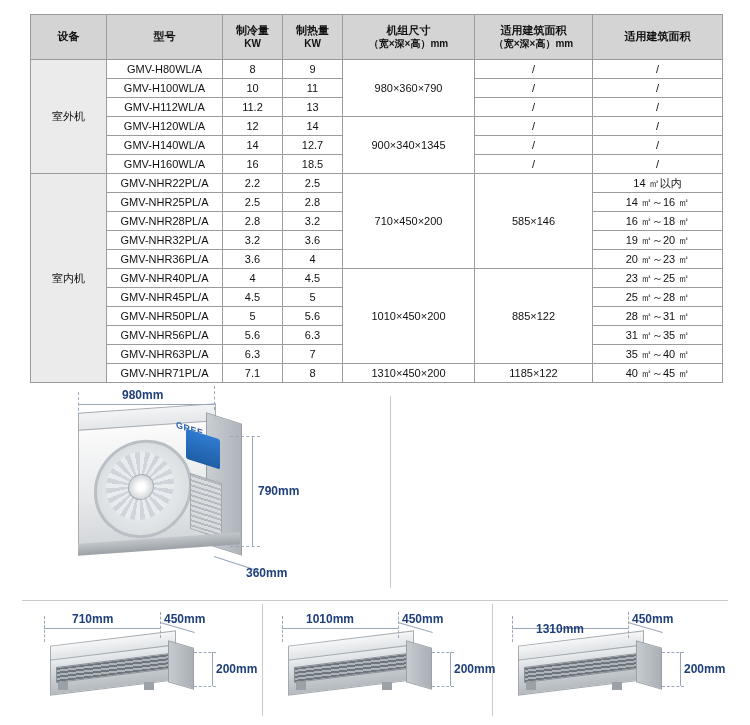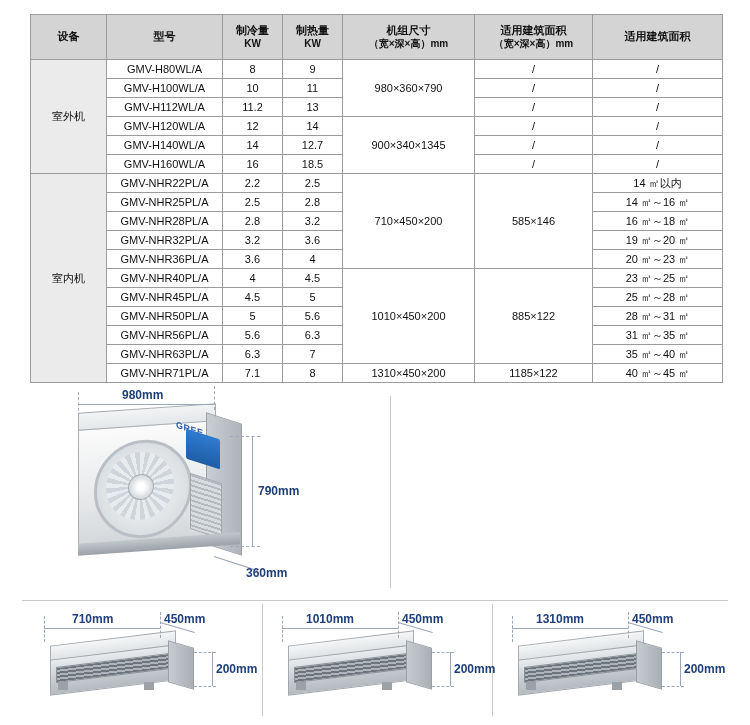--- a/index.html
+++ b/index.html
@@ -549,21 +549,21 @@
         <div class="duct-top"></div>
         <div class="duct-front"></div>
         <div class="duct-grill"></div>
         <div class="duct-side"></div>
         <div class="duct-foot" style="left:24px;"></div>
         <div class="duct-foot" style="left:110px;"></div>
       </div>
       <div class="dash-v" style="left:16px; top:6px; height:26px;"></div>
       <div class="dash-v" style="left:132px; top:2px; height:26px;"></div>
       <div class="dim-line" style="left:16px; top:18px; width:116px; height:1px;"></div>
-      <div class="dim-label" style="left:40px; top:2px;">1310mm</div>
+      <div class="dim-label" style="left:40px; top:12px;">1310mm</div>
 
       <div class="dim-line" style="left:132px; top:12px; width:36px; height:1px; transform:rotate(16deg); transform-origin:left center;"></div>
       <div class="dim-label" style="left:136px; top:2px;">450mm</div>
 
       <div class="dim-line" style="left:184px; top:42px; width:1px; height:34px;"></div>
       <div class="dash-h" style="left:166px; top:42px; width:22px;"></div>
       <div class="dash-h" style="left:166px; top:76px; width:22px;"></div>
       <div class="dim-label" style="left:188px; top:52px;">200mm</div>
     </div>
 

